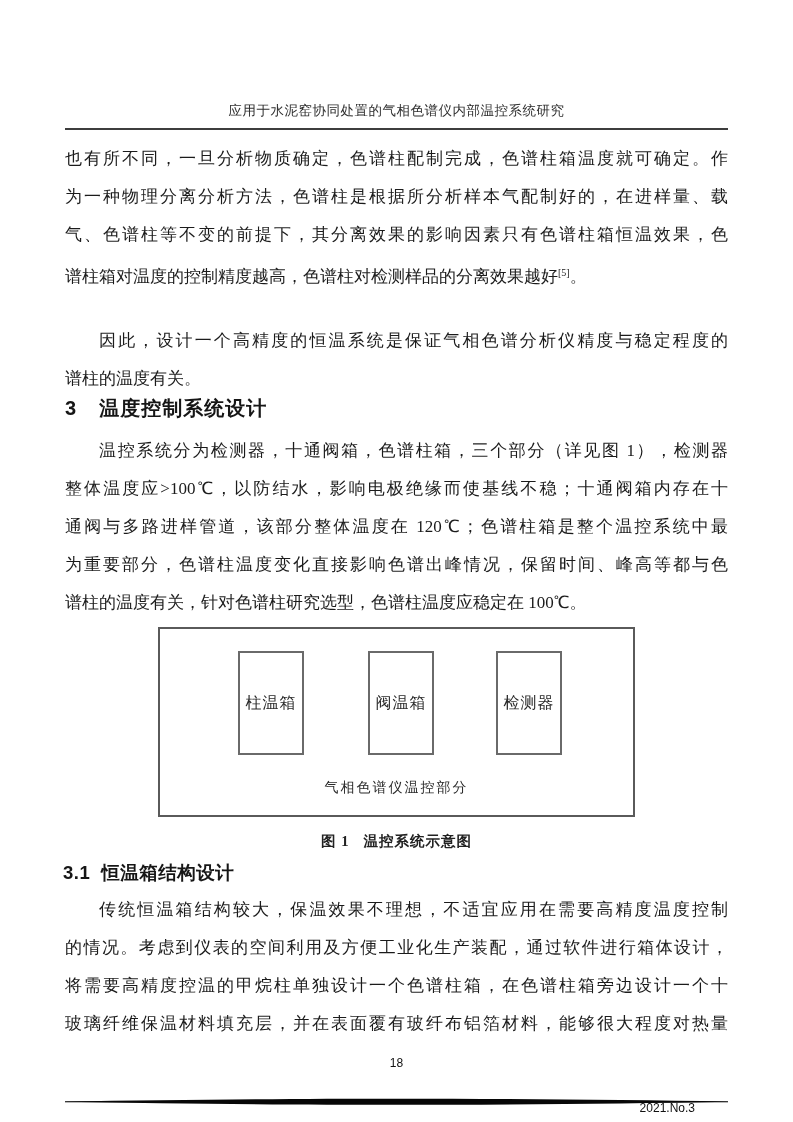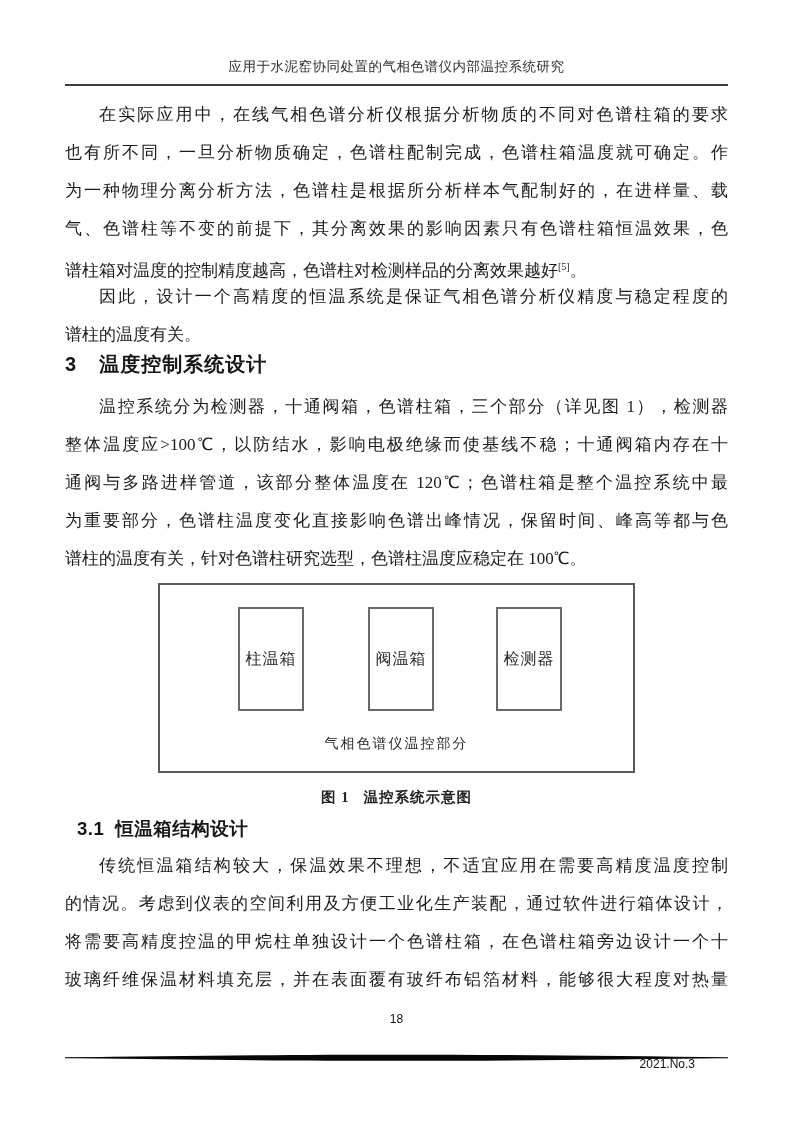--- a/index.html
+++ b/index.html
@@ -3,21 +3,21 @@
 <meta charset="utf-8">
 <style>
   * { margin:0; padding:0; box-sizing:border-box; }
   html,body { background:#9e9e9e; }
   #page {
     position:relative; width:793px; height:1122px; margin:0 auto;
     background:#ffffff; overflow:hidden;
     font-family:"Liberation Serif", serif;
     color:#1b1b1b;
   }
-  .abs { position:absolute; }
+  .abs { position:absolute;margin-top:44px; }
 
   
   .header-title {
     top:58px; left:0; width:793px; text-align:center;
     font-size:13.5px; color:#2e2e2e; letter-spacing:0.5px;
   }
   .header-rule { top:84px; left:65px; width:663px; height:2px; background:#3d3d3d; }
 
   
   .para { left:65px; width:663px; font-size:17px; }
@@ -26,21 +26,21 @@
   .line.indent { padding-left:34px; }
   sup.ref { font-size:10px; vertical-align:6px; letter-spacing:0; }
 
   .h-num  { display:inline-block; }
   .sec-h {
     left:65px; font-family:"Liberation Sans", sans-serif; font-weight:700;
     font-size:20px; color:#161616; letter-spacing:1px;
   }
   .sec-h .gap-lg { margin-right:22px; }
   .sec-h2 {
-    left:77px; font-family:"Liberation Sans", sans-serif; font-weight:700;
+    left:63px; font-family:"Liberation Sans", sans-serif; font-weight:700;
     font-size:18.5px; color:#161616; letter-spacing:0.5px;
   }
   .sec-h2 .gap-sm { margin-right:11px; }
 
   
   .fig-outer {
     left:158px; top:583px; width:477px; height:190px;
     border:2px solid #5a5a5a; background:#fff;
   }
   .fig-box {
@@ -78,21 +78,20 @@
 </style>
 </head>
 <body>
 
 <div id="page">
 
   <div class="abs header-title">应用于水泥窑协同处置的气相色谱仪内部温控系统研究</div>
   <div class="abs header-rule"></div>
 
   <div class="abs para" style="top:96px;">
-    <div class="line indent">在实际应用中，在线气相色谱分析仪根据分析物质的不同对色谱柱箱的要求</div>
     <div class="line">也有所不同，一旦分析物质确定，色谱柱配制完成，色谱柱箱温度就可确定。作</div>
     <div class="line">为一种物理分离分析方法，色谱柱是根据所分析样本气配制好的，在进样量、载</div>
     <div class="line">气、色谱柱等不变的前提下，其分离效果的影响因素只有色谱柱箱恒温效果，色</div>
     <div class="line last"><span>谱柱箱对温度的控制精度越高，色谱柱对检测样品的分离效果越好</span><sup class="ref">[5]</sup><span>。</span></div>
   </div>
 
   <div class="abs para" style="top:278px;">
     <div class="line indent">因此，设计一个高精度的恒温系统是保证气相色谱分析仪精度与稳定程度的</div>
     <div class="line last">谱柱的温度有关。</div>
   </div>

